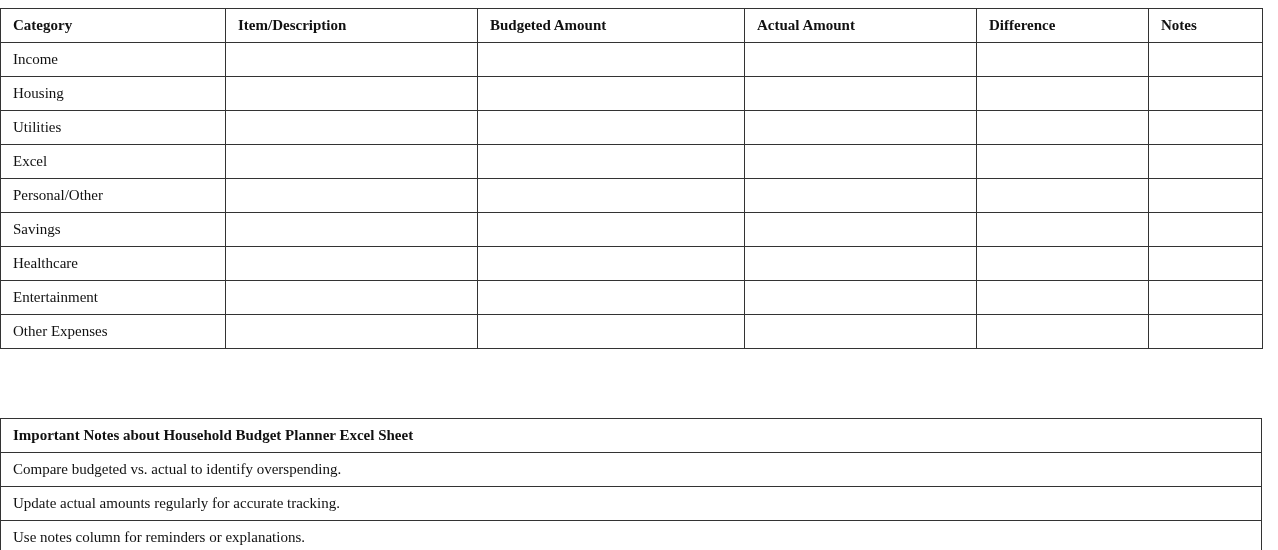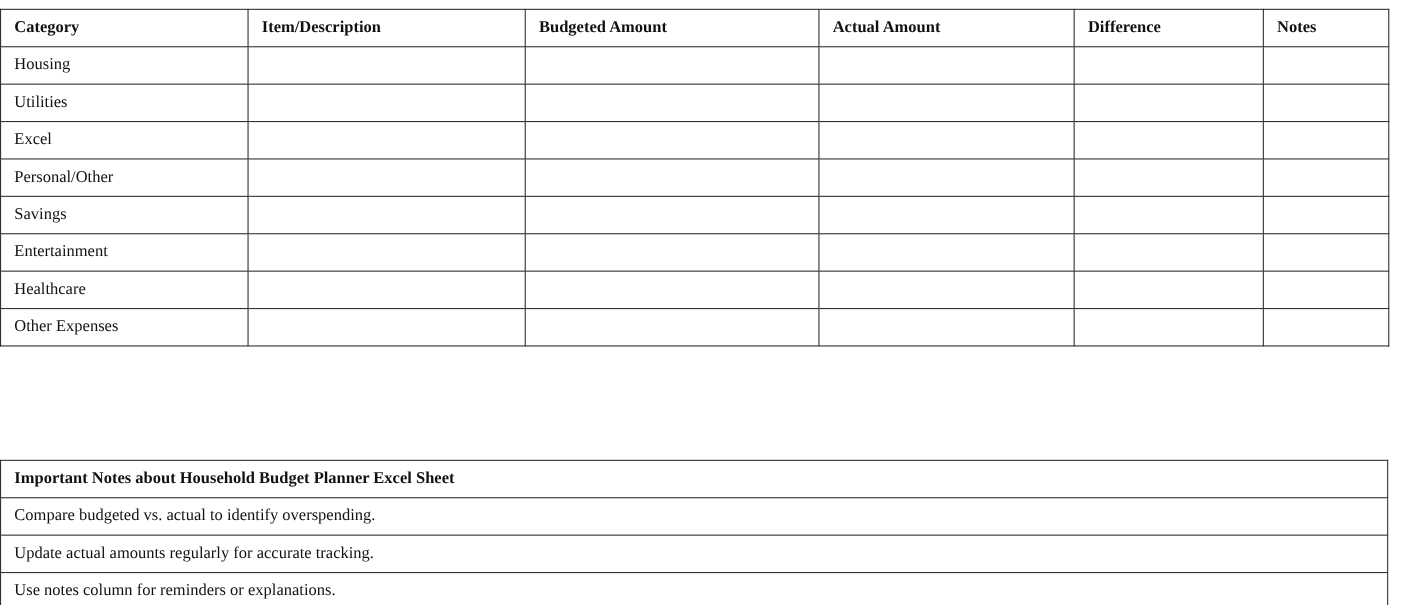--- a/index.html
+++ b/index.html
@@ -28,20 +28,28 @@
     <tr>
       <th>Category</th>
       <th>Item/Description</th>
       <th>Budgeted Amount</th>
       <th>Actual Amount</th>
       <th>Difference</th>
       <th>Notes</th>
     </tr>
   </thead>
   <tbody id="budget-body">
+      <tr>
+        <td>Income</td>
+        <td></td>
+        <td></td>
+        <td></td>
+        <td></td>
+        <td></td>
+      </tr>
       <tr>
         <td>Housing</td>
         <td></td>
         <td></td>
         <td></td>
         <td></td>
         <td></td>
       </tr>
       <tr>
         <td>Utilities</td>
@@ -69,29 +77,29 @@
       </tr>
       <tr>
         <td>Savings</td>
         <td></td>
         <td></td>
         <td></td>
         <td></td>
         <td></td>
       </tr>
       <tr>
-        <td>Entertainment</td>
+        <td>Healthcare</td>
         <td></td>
         <td></td>
         <td></td>
         <td></td>
         <td></td>
       </tr>
       <tr>
-        <td>Healthcare</td>
+        <td>Entertainment</td>
         <td></td>
         <td></td>
         <td></td>
         <td></td>
         <td></td>
       </tr>
       <tr>
         <td>Other Expenses</td>
         <td></td>
         <td></td>

